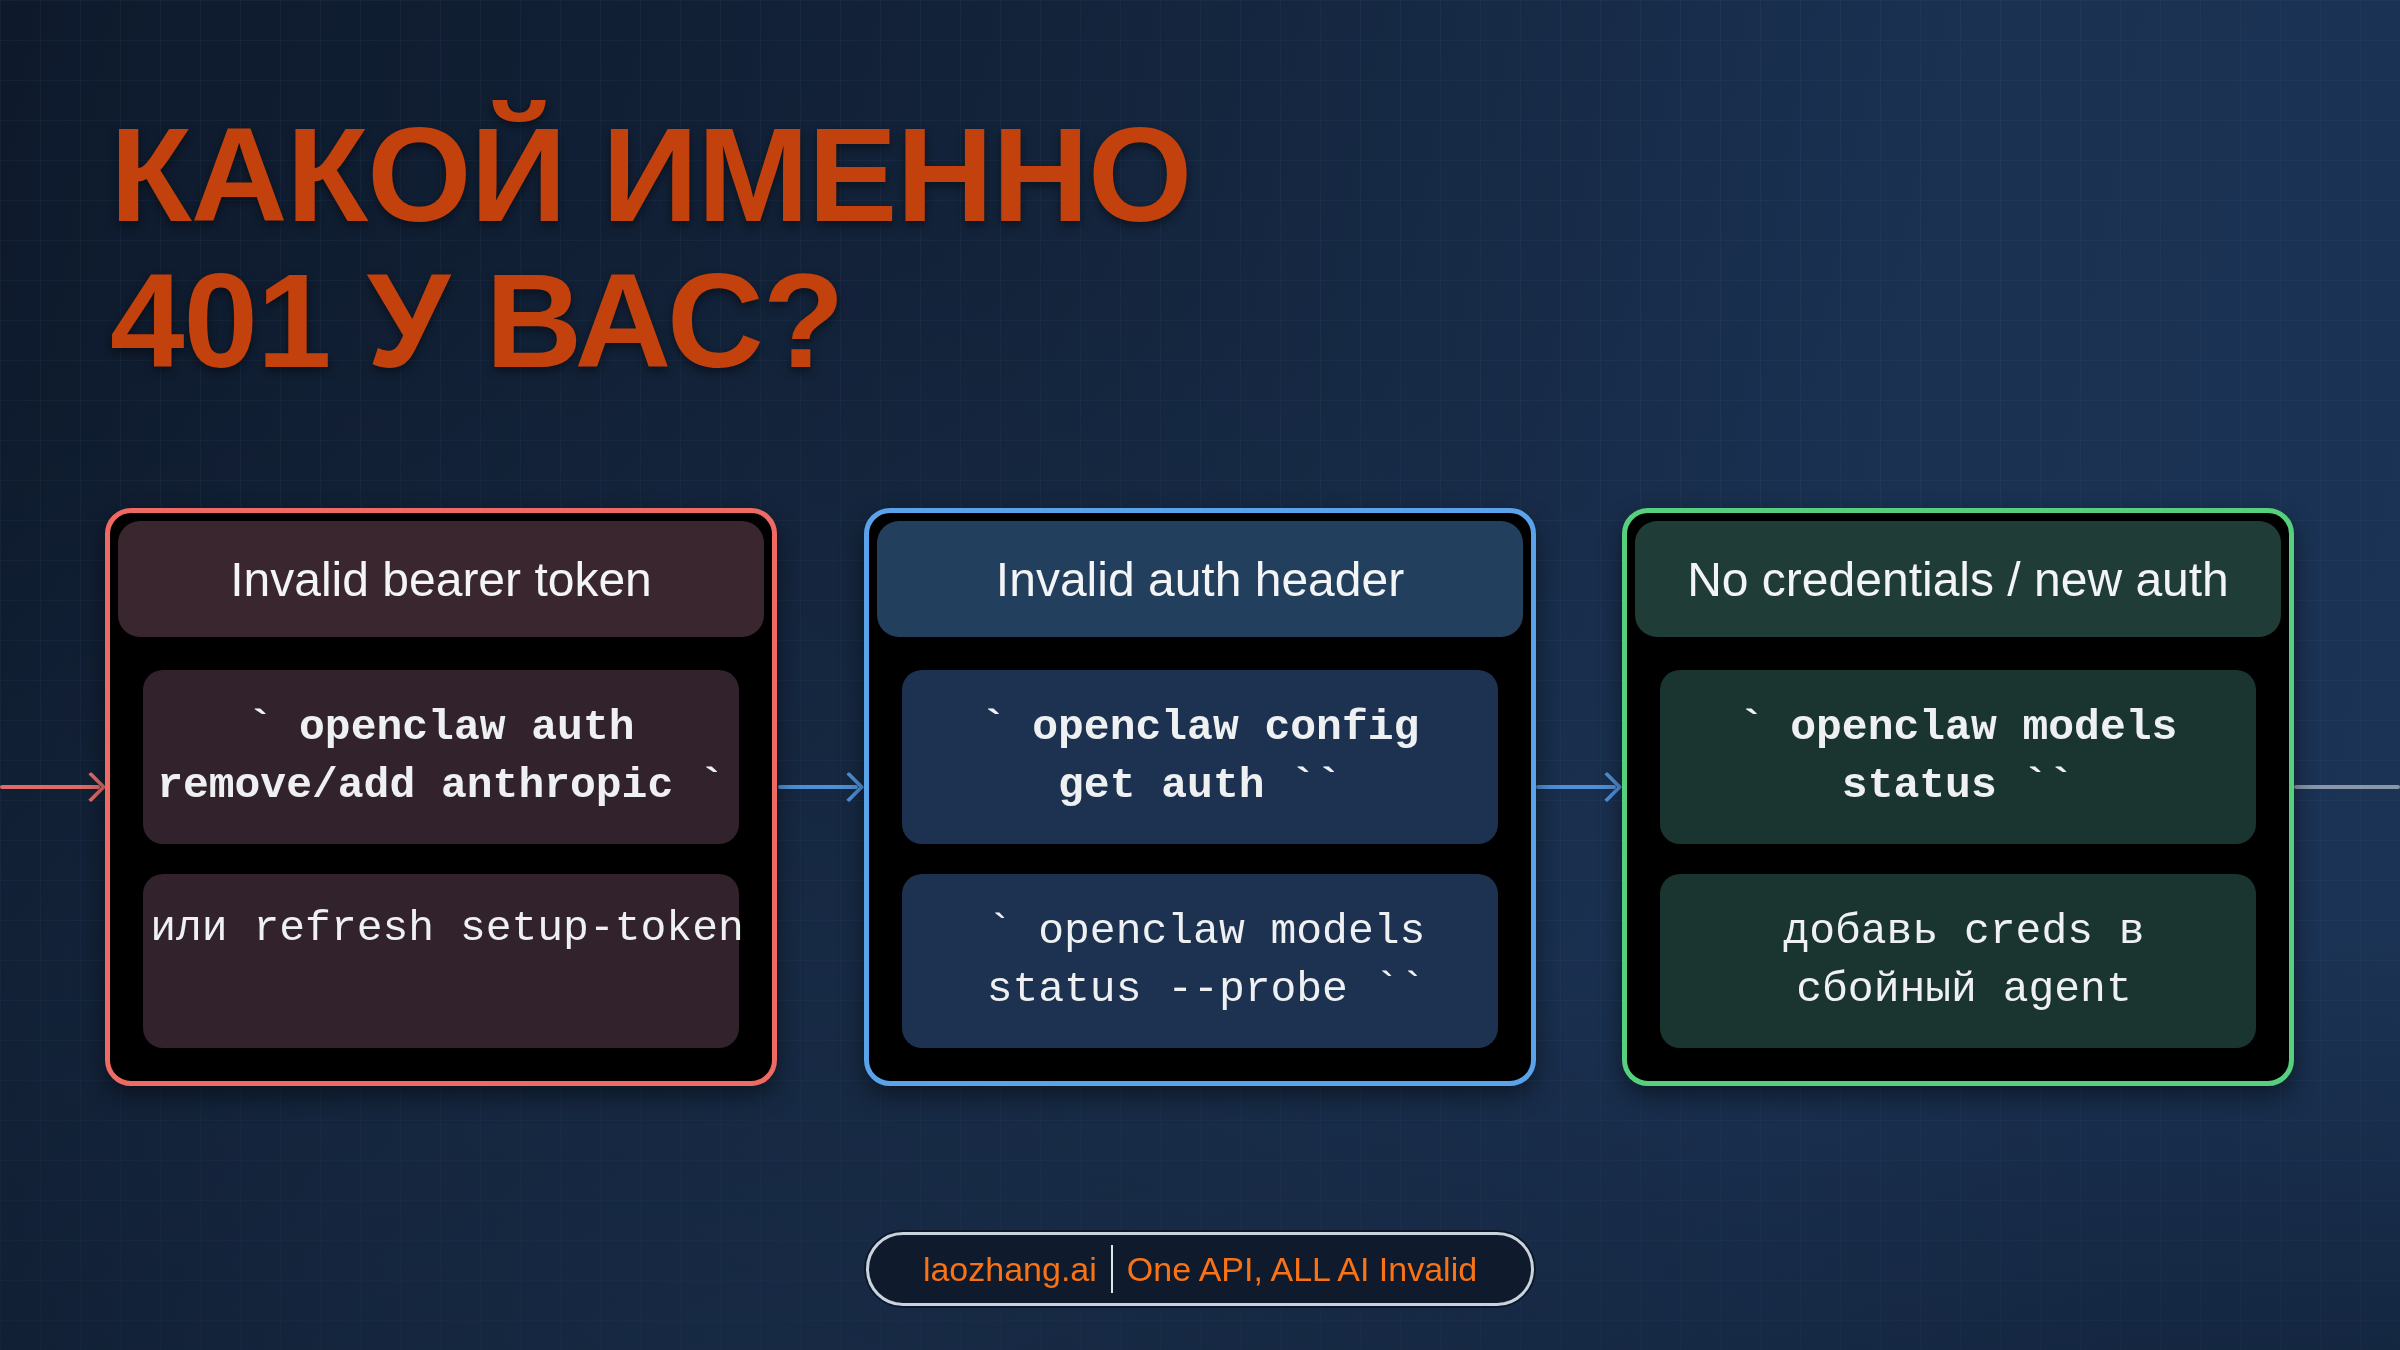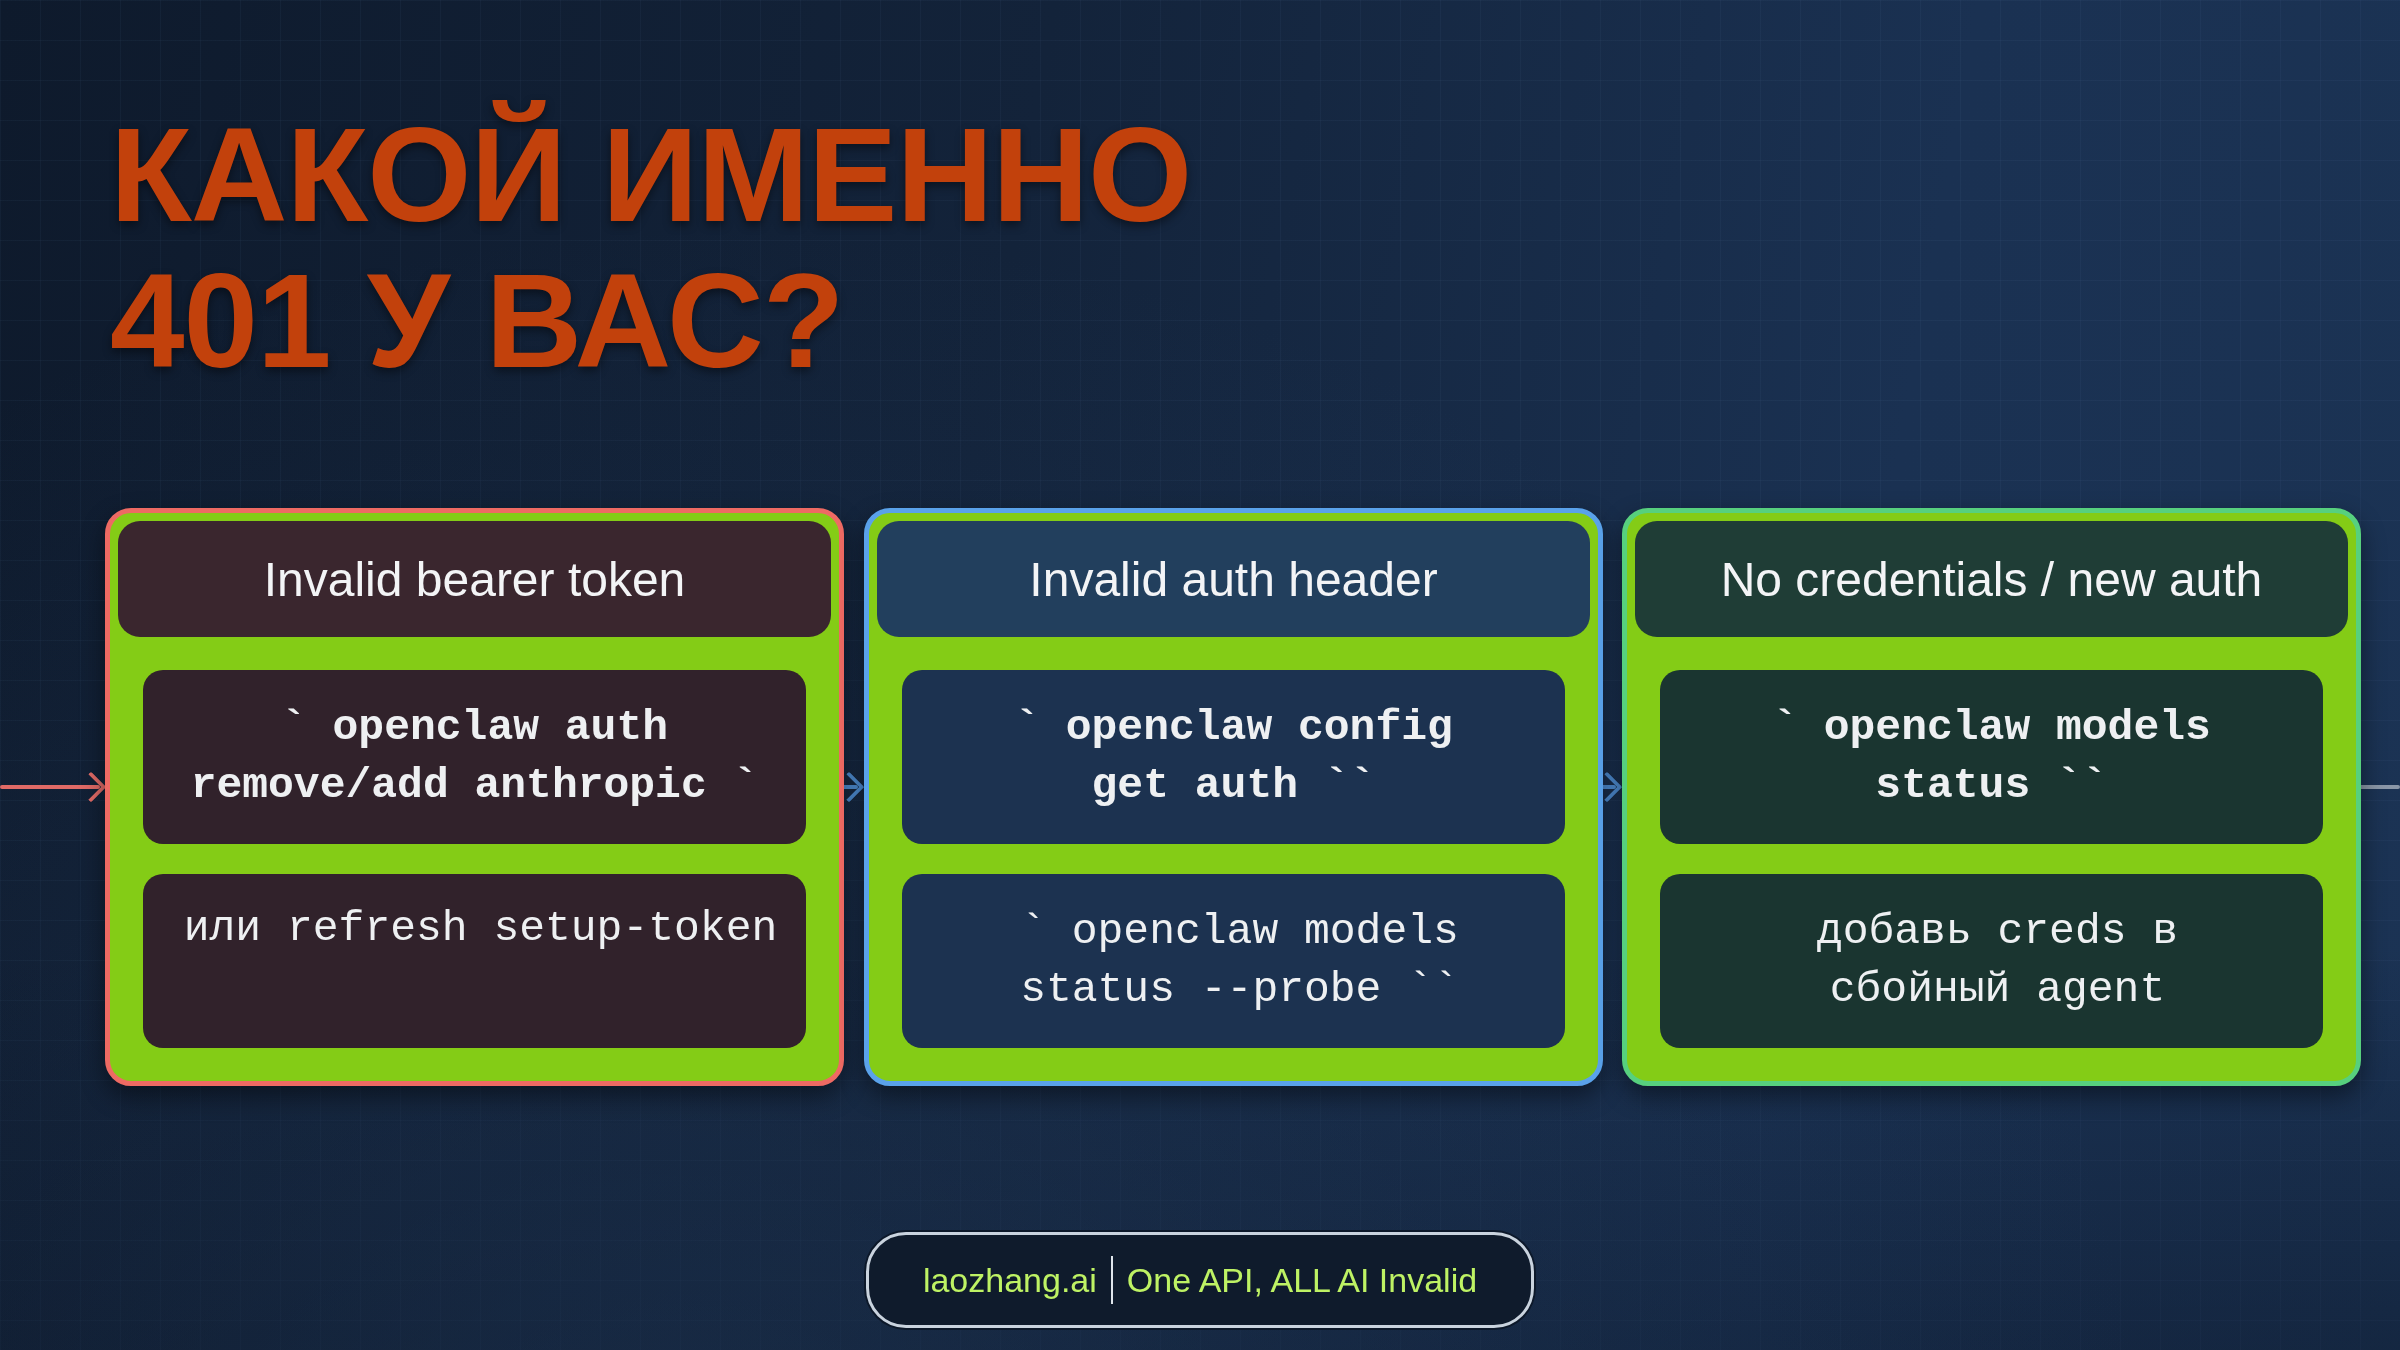--- a/index.html
+++ b/index.html
@@ -24,23 +24,23 @@
   }
   .title {
     position: absolute; left: 106px; top: 98px;
     margin: 4px; color: #c2410c; font-weight: 700;
     font-size: 134px; line-height: 146px; letter-spacing: -1px;
     text-shadow: 0 4px 10px rgba(0,0,0,0.45);
   }
   .title span { display: block; }
 
   .card {
-    position: absolute; top: 508px; width: 739px; height: 578px;
+    position: absolute; top: 508px; width: 672px; height: 578px;
     box-sizing: border-box; border: 5px solid; border-radius: 26px;
-    background: #84cc16;
+    background: #000000;
     box-shadow: 0 10px 24px rgba(0,0,0,0.45);
   }
   .card .head {
     position: absolute; left: 8px; right: 8px; top: 8px; height: 116px;
     border-radius: 22px; display: flex; align-items: center; justify-content: center;
     color: #f3f4f6; font-size: 48px; white-space: nowrap;
   }
   .card .box {
     position: absolute; left: 33px; right: 33px; height: 174px;
     border-radius: 20px; box-sizing: border-box;
@@ -66,25 +66,25 @@
   .green .box  { background: #1a3530; }
 
   .connector { position: absolute; height: 4px; top: 785px; border-radius: 2px; }
   .arrowhead {
     position: absolute; width: 22px; height: 22px; top: 776px;
     border-top: 4px solid; border-right: 4px solid; transform: rotate(45deg);
     box-sizing: border-box; border-radius: 2px;
   }
 
   .footer {
-    position: absolute; left: 866px; top: 1232px; width: 668px; height: 96px;
+    position: absolute; left: 866px; top: 1232px; width: 668px; height: 74px;
     box-sizing: border-box; border: 3px solid #c9d3de; border-radius: 40px;
     background: #0f1b2c;
     display: flex; align-items: center; justify-content: center; gap: 14px;
-    color: #bef264; font-size: 34px; white-space: nowrap;
+    color: #f97316; font-size: 34px; white-space: nowrap;
     box-shadow: 0 0 0 2px rgba(10,20,35,0.8);
   }
   .footer .sep { width: 2px; height: 48px; background: #dfe5ec; }
 </style>
 </head>
 <body>
 
 <div class="grid"></div>
 <div class="vignette"></div>
 

